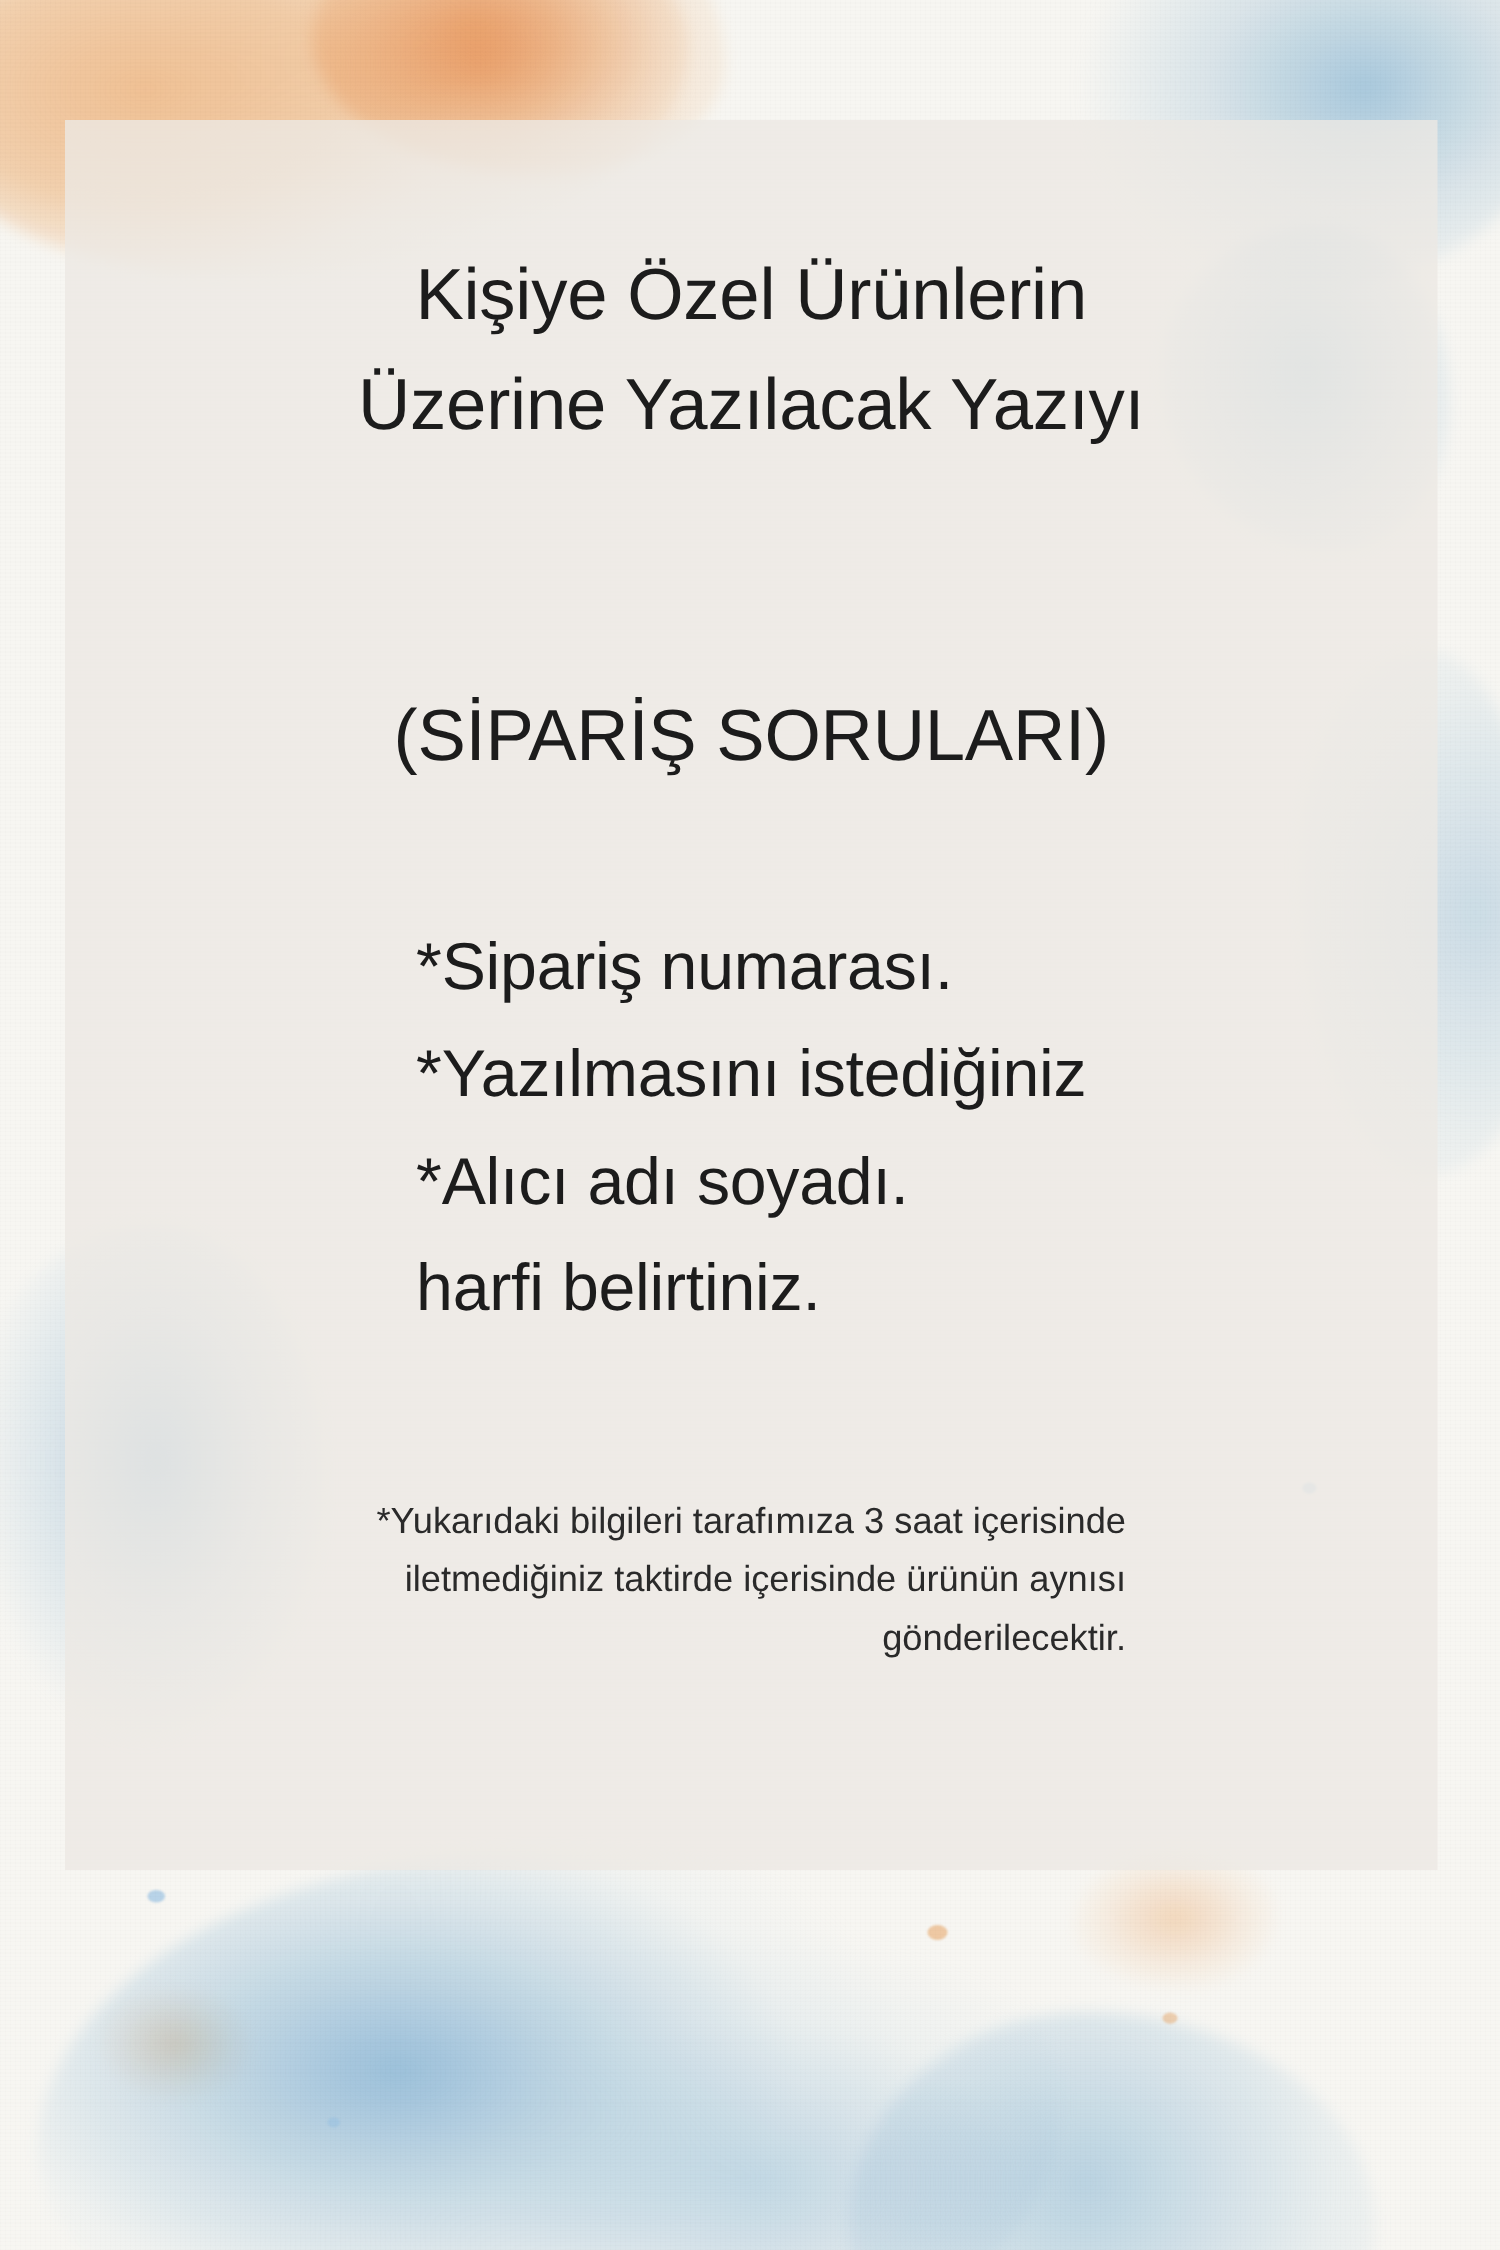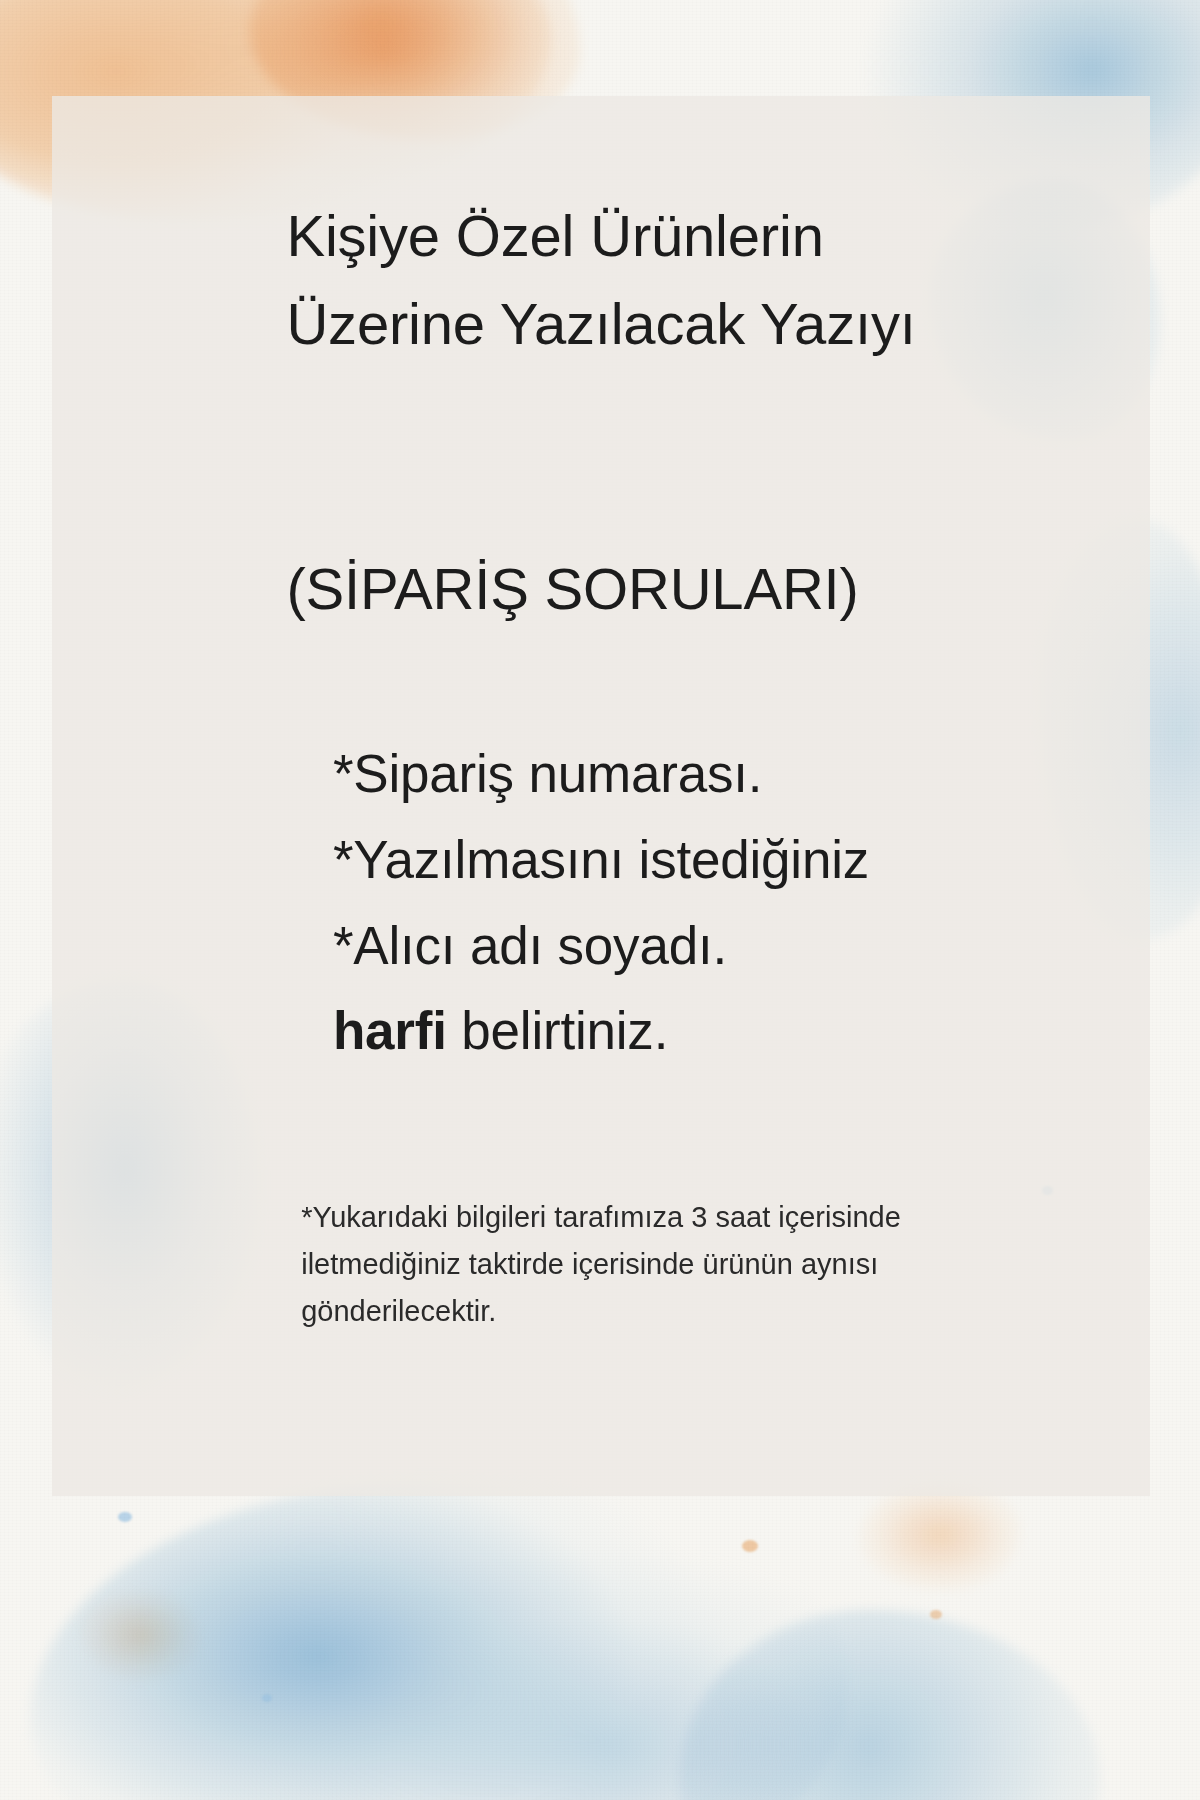--- a/index.html
+++ b/index.html
@@ -151,20 +151,21 @@
     height: 1400px;
     background: rgba(236, 233, 228, 0.80);
     box-sizing: border-box;
     padding: 96px 80px 60px 80px;
     display: flex;
     flex-direction: column;
     align-items: center;
   }
 
   .headline {
+    text-align: center;
     color: #1c1c1c;
     font-size: 58px;
     line-height: 1.52;
     font-weight: 400;
     letter-spacing: -0.2px;
     margin: 0;
     max-width: 780px;
   }
 
   .gap-1 { height: 98px; }
@@ -173,27 +174,27 @@
     text-align: left;
     color: #1c1c1c;
     font-size: 53px;
     line-height: 1.62;
     font-weight: 400;
     margin: 0;
     letter-spacing: -0.2px;
   }
 
   .bullets .bold {
-    font-weight: 700;
+    font-weight: 400;
   }
 
   .gap-2 { height: 120px; }
 
   .footnote {
-    text-align: left;
+    text-align: right;
     color: #2a2a2a;
     font-size: 29px;
     line-height: 1.62;
     font-weight: 400;
     max-width: 860px;
     margin: 0;
   }
 </style>
 </head>
 <body>

